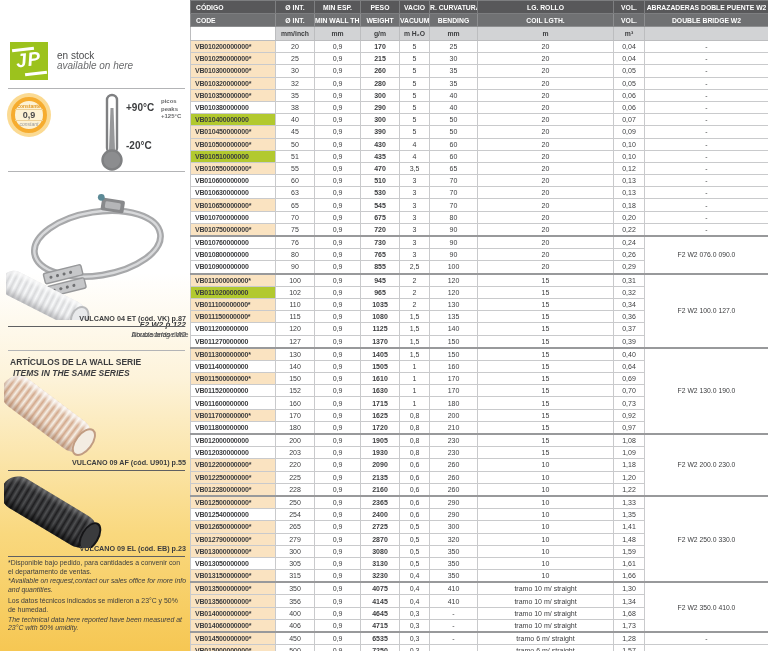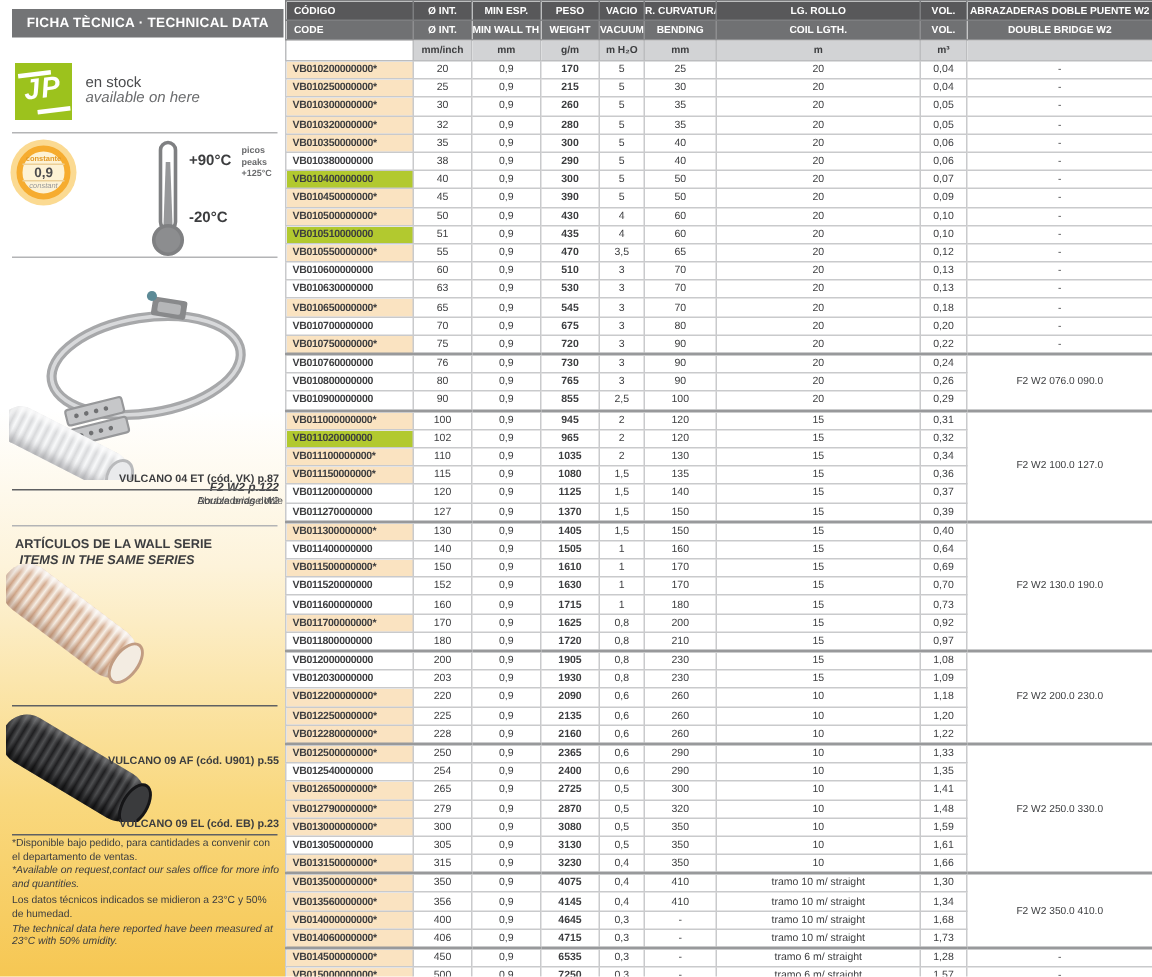--- a/index.html
+++ b/index.html
@@ -73,21 +73,21 @@
     background:repeating-linear-gradient(90deg,#1f1f21 0px,#4f5052 3px,#1f1f21 6px);
     box-shadow:inset 0 -5px 7px rgba(0,0,0,.6), inset 0 4px 5px rgba(255,255,255,.25);
   }
   .tube:after{
     content:"";position:absolute;right:-4px;top:1px;bottom:1px;width:14px;border-radius:50%;
     background:#e9eaec;border:2px solid #b9babc;
   }
   .tube-el:after{background:#3a3b3d;border-color:#151517;}
   .tube-af:after{background:#f3ece2;border-color:#c19c82;}
   .series-label{width:178px;left:8px;text-align:right;font-size:7.2px;font-weight:bold;white-space:nowrap;z-index:2;}
-  .sl1{top:314px;} .sl2{top:458px;margin-top:44px;} .sl3{top:544px;}
+  .sl1{top:314px;} .sl2{top:458px;} .sl3{top:544px;}
   .series-line{left:8px;width:177px;height:0;border-top:1px solid #5f6062;z-index:2;}
   .ln1{top:326px;} .ln2{top:470px;} .ln3{top:556px;}
   .footnotes{left:8px;top:559px;width:178px;height:88px;font-size:6.9px;line-height:8.6px;color:#3c3d3f;z-index:2;}
   .footnotes p{position:static;margin:0 0 3px 0;}
   .footnotes p.it{font-style:italic;margin-top:-2px;}
   
   .tablezone{position:absolute;left:190px;top:0;width:578px;height:651px;overflow:hidden;}
   table.dtable{border-collapse:collapse;table-layout:fixed;width:578px;}
   .dtable th,.dtable td{
     border:1px solid #c9cacc;padding:0;text-align:center;vertical-align:middle;
@@ -104,21 +104,20 @@
   .dtable td.tan{background:#fae3c1;}
   .dtable td.green{background:#b2c92f;}
   .dtable td.peso{font-weight:bold;}
   .dtable tr.sep td{border-top:2px solid #98999b;}
   .dtable td.w2cell{font-size:6.8px;background:#fff;}
 </style>
 </head>
 <body>
 
 <div class="sidebar">
-  <div class="title-band">FICHA TÈCNICA · TECHNICAL DATA</div>
 
   <div class="jp-logo">
     <span class="bar-top"></span>
     <span class="jp-txt">JP</span>
     <span class="bar-bot"></span>
   </div>
   <div class="stock-text">
     <span class="nb" style="position:static;display:block;">en stock</span>
     <span class="it">available on here</span>
   </div>

